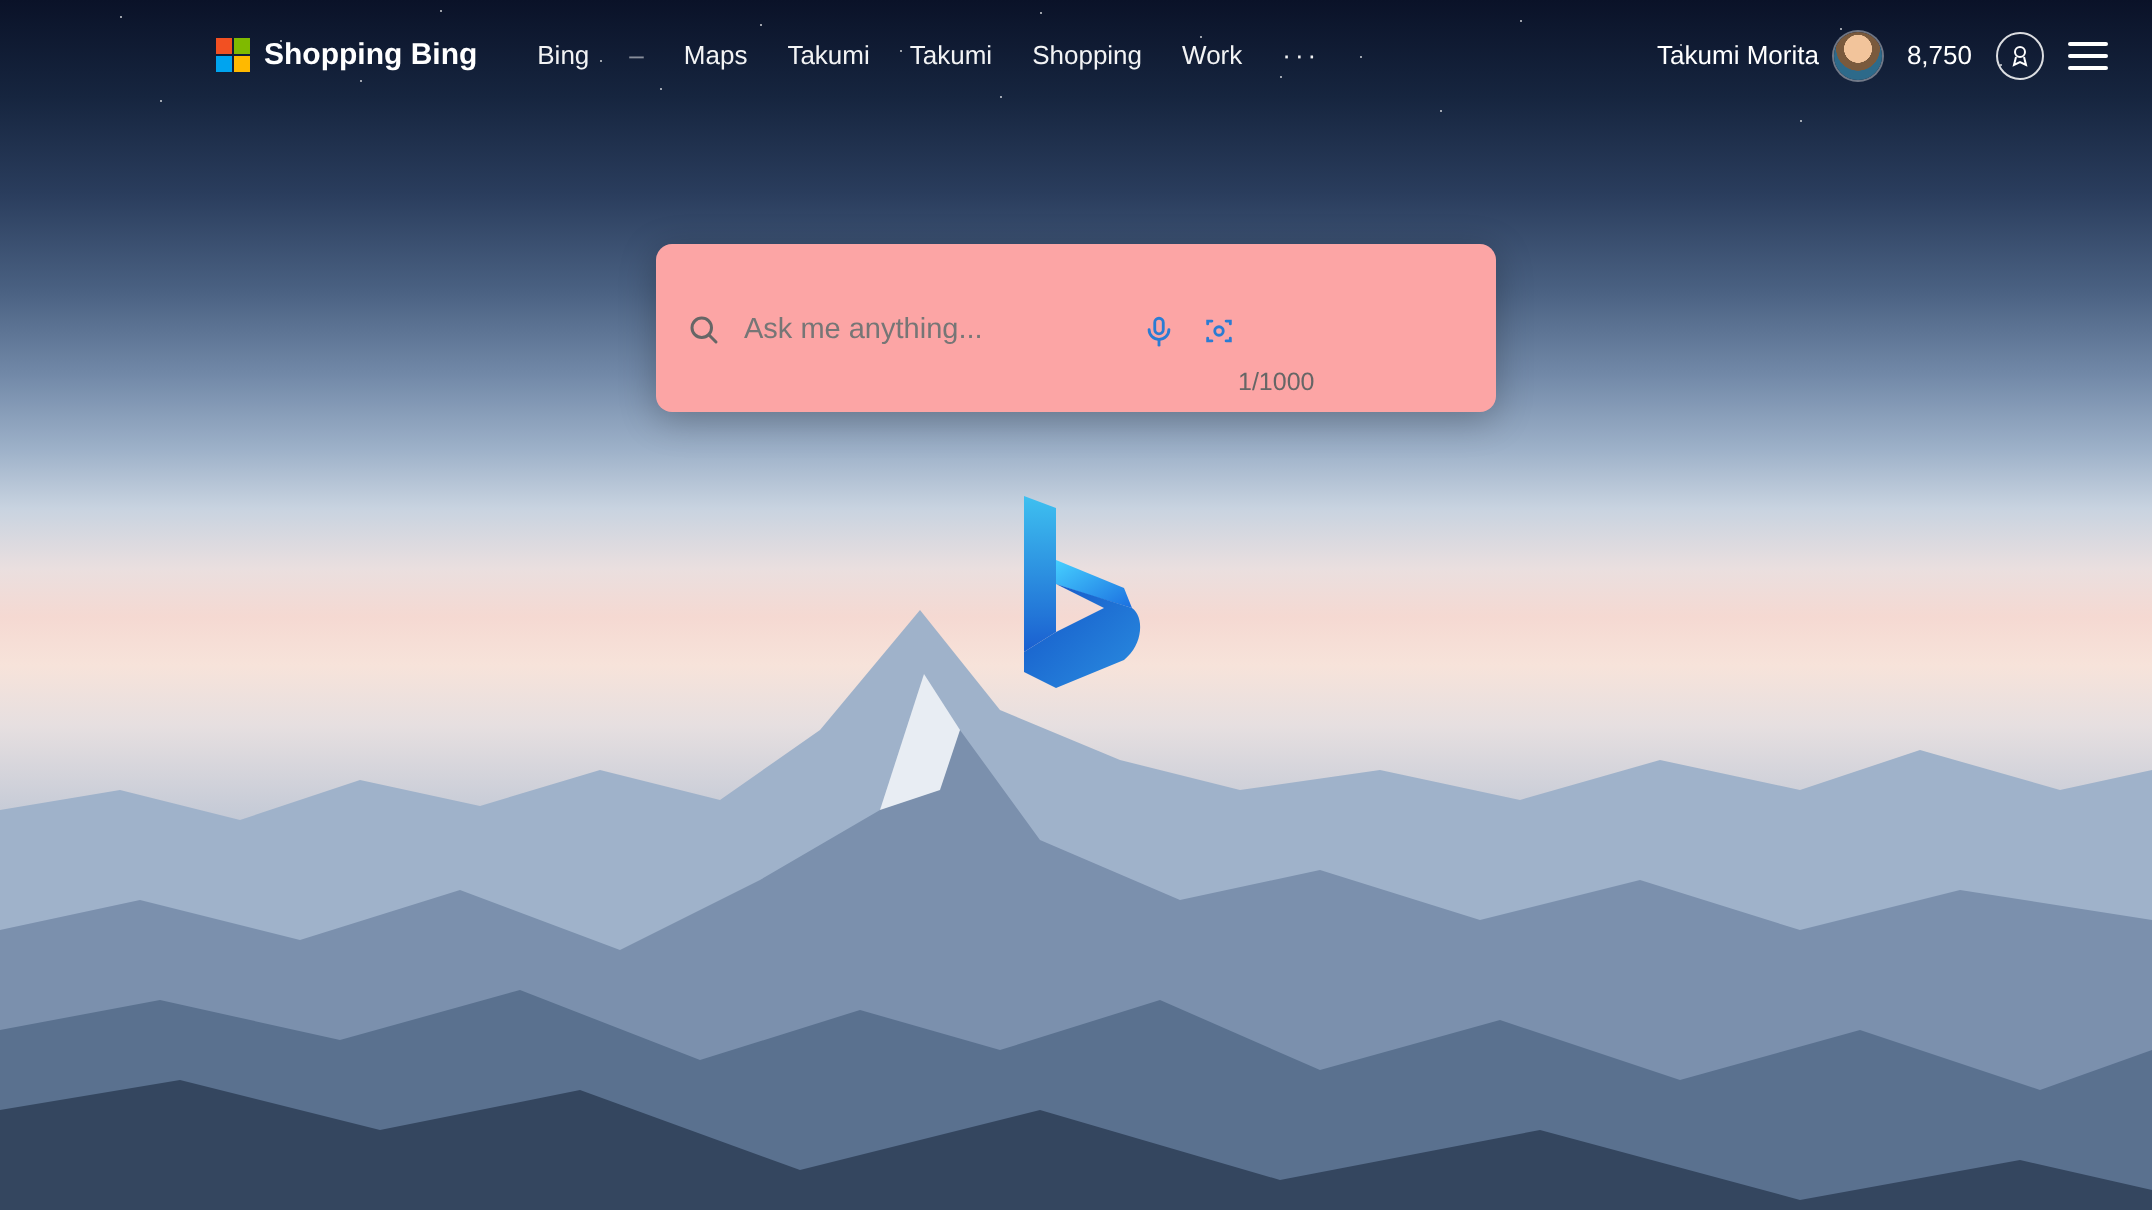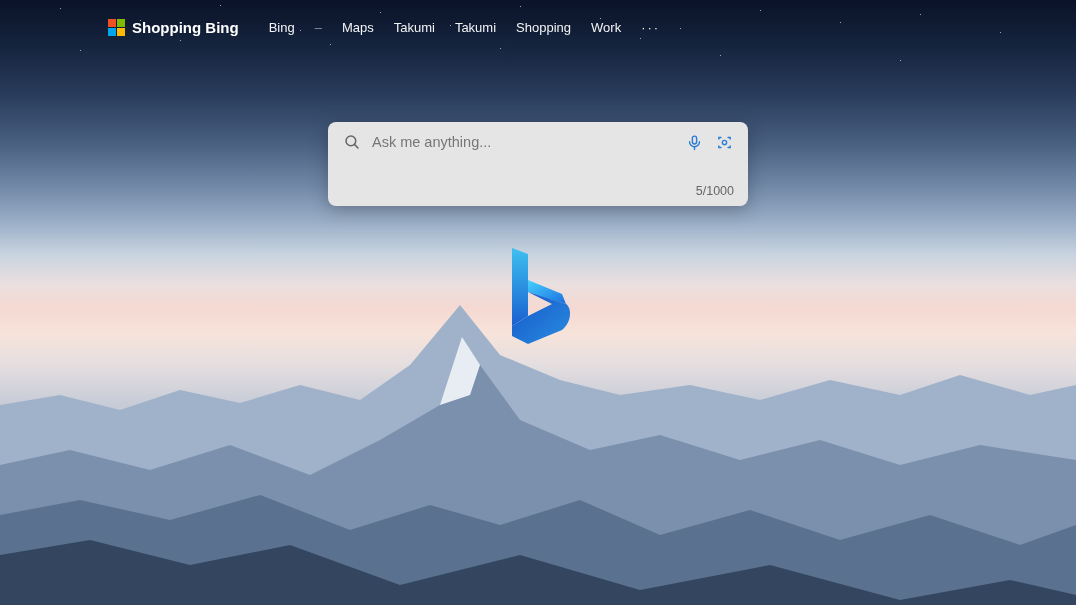--- a/index.html
+++ b/index.html
@@ -64,23 +64,23 @@
     width:24px; height:24px; border-radius:50%;
     border:1.5px solid rgba(255,255,255,.85);
     display:flex; align-items:center; justify-content:center; cursor:pointer;
   }
   .hamburger { width:20px; height:14px; display:flex; flex-direction:column; justify-content:space-between; cursor:pointer; }
   .hamburger span { height:2px; background:#fff; border-radius:1px; }
 
   
   .search-wrap { position:absolute; top:122px; left:50%; transform:translateX(-50%); }
   .search-box {
-    width:420px; height:84px; background:#e5e5e5; border-radius:8px;
+    width:420px; height:84px; background:#fca5a5; border-radius:8px;
     box-shadow: 0 4px 18px rgba(0,0,0,.25);
-    display:flex; flex-direction:column;
+    display:flex; flex-direction:row;
     padding:10px 14px 8px 14px;
   }
   .search-row { display:flex; align-items:center; gap:10px; }
   .search-input {
     flex:1; border:none; outline:none; font-size:14.5px; color:#444; background:transparent;
   }
   .search-input::placeholder { color:#767676; }
   .icon-btn { width:20px; height:20px; display:flex; align-items:center; justify-content:center; cursor:pointer; }
   .counter { margin-top:auto; align-self:flex-end; font-size:12.5px; color:#666; }
 
@@ -145,20 +145,38 @@
     <a>Maps</a>
     <a>Takumi</a>
     <a>Takumi</a>
     <a>Shopping</a>
     <a>Work</a>
     <a class="more">···</a>
   </nav>
 
   <div class="spacer"></div>
 
+  <div class="right">
+    <div class="user">
+      <span>Takumi Morita</span>
+      <span class="avatar"></span>
+    </div>
+    <span class="points">8,750</span>
+    <span class="reward-badge">
+      <svg width="12" height="12" viewBox="0 0 24 24" fill="none" stroke="#fff" stroke-width="2">
+        <circle cx="12" cy="8" r="5"></circle>
+          <path d="M8 13l-2 8 6-3 6 3-2-8"></path>
+      </svg>
+    </span>
+    <span class="hamburger">
+      <span></span>
+        <span></span>
+        <span></span>
+    </span>
+  </div>
 </div>
 
 <div class="search-wrap">
   <div class="search-box">
     <div class="search-row">
       <span class="icon-btn">
         <svg width="18" height="18" viewBox="0 0 24 24" fill="none" stroke="#666" stroke-width="2" stroke-linecap="round">
           <circle cx="10.5" cy="10.5" r="6.5"></circle>
             <line x1="20" y1="20" x2="15.2" y2="15.2"></line>
         </svg>
@@ -174,21 +192,21 @@
       <span class="icon-btn">
         <svg width="17" height="17" viewBox="0 0 24 24" fill="none" stroke="#2b7cd3" stroke-width="2" stroke-linecap="round">
           <path d="M4 7V5h3"></path>
             <path d="M20 7V5h-3"></path>
             <path d="M4 17v2h3"></path>
             <path d="M20 17v2h-3"></path>
           <circle cx="12" cy="12" r="3"></circle>
         </svg>
       </span>
     </div>
-    <div class="counter">5/1000</div>
+    <div class="counter">1/1000</div>
   </div>
 </div>
 
 <div class="bing-b">
   <svg width="72" height="100" viewBox="0 0 72 100">
     <defs>
       <linearGradient id="g1" x1="0" y1="0" x2="0" y2="1">
         <stop offset="0" stop-color="#3ec0f0"></stop>
           <stop offset="1" stop-color="#1a5fd0"></stop>
       </linearGradient>

